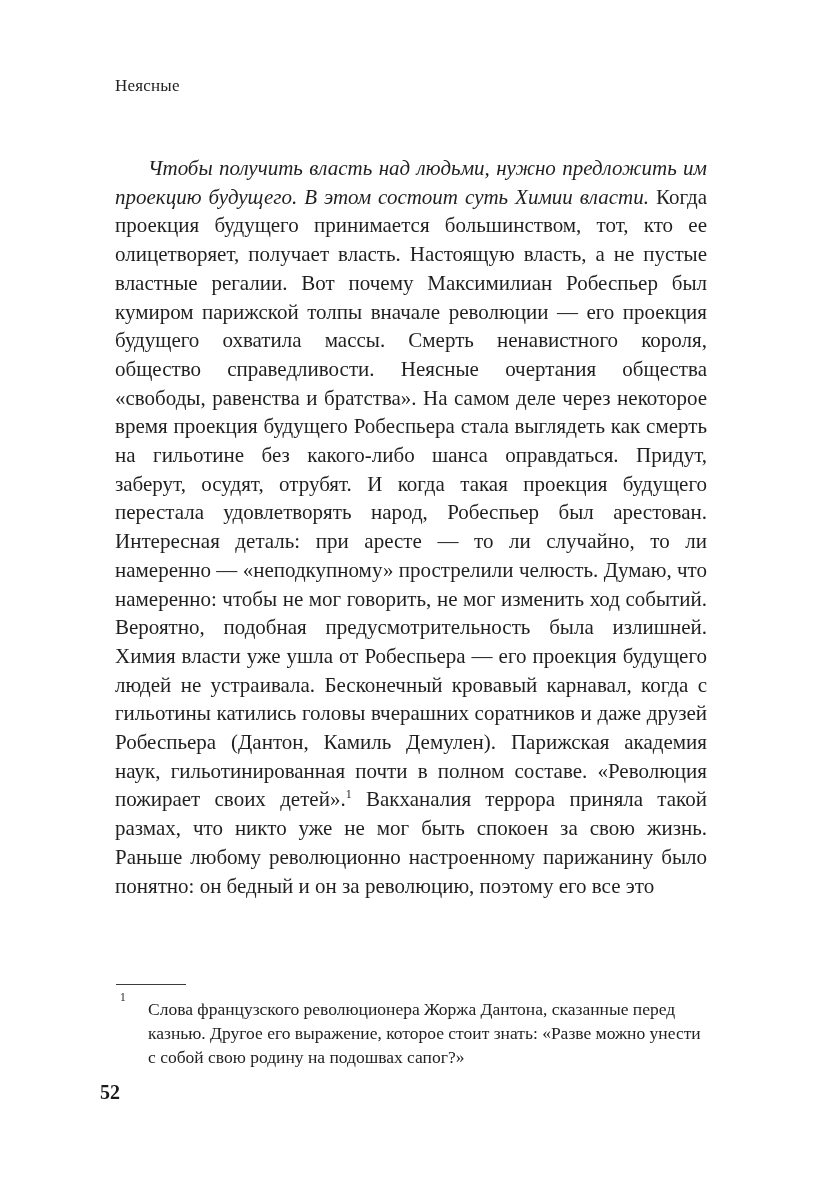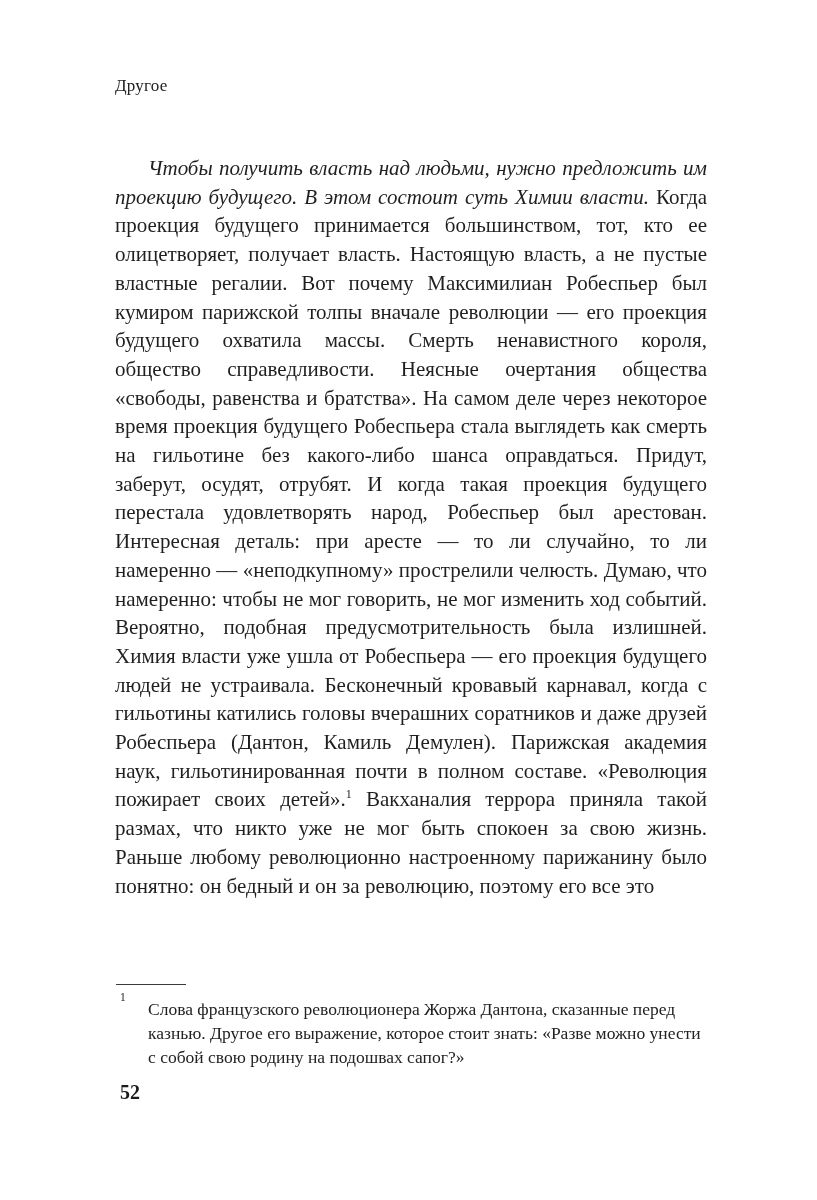--- a/index.html
+++ b/index.html
@@ -71,33 +71,33 @@
   }
   .fn-marker {
     position: absolute;
     left: 5px;
     top: -1px;
     font-size: 11.5px;
     line-height: 0;
   }
   .page-number {
     position: absolute;
-    left: 120px;
+    left: 100px;
     top: 1081px;
     font-size: 20px;
     font-weight: bold;
     color: #1a1a1a;
   }
 </style>
 </head>
 <body>
 
 <div class="page">
 
-  <div class="running-header">Другое</div>
+  <div class="running-header">Неясные</div>
 
   <div class="body-text">
     <p><em class="lead-italic">Чтобы получить власть над людьми, нужно предложить им проекцию будущего. В этом состоит суть Химии власти.</em><span> Когда проекция будущего принимается большинством, тот, кто ее олицетворяет, получает власть. Настоящую власть, а не пустые властные регалии. Вот почему Максимилиан Робеспьер был кумиром парижской толпы вначале революции — его проекция будущего охватила массы. Смерть ненавистного короля, общество справедливости. Неясные очертания общества «свободы, равенства и братства». На самом деле через некоторое время проекция будущего Робеспьера стала выглядеть как смерть на гильотине без какого-либо шанса оправдаться. Придут, заберут, осудят, отрубят. И когда такая проекция будущего перестала удовлетворять народ, Робеспьер был арестован. Интересная деталь: при аресте — то ли случайно, то ли намеренно — «неподкупному» прострелили челюсть. Думаю, что намеренно: чтобы не мог говорить, не мог изменить ход событий. Вероятно, подобная предусмотрительность была излишней. Химия власти уже ушла от Робеспьера — его проекция будущего людей не устраивала. Бесконечный кровавый карнавал, когда с гильотины катились головы вчерашних соратников и даже друзей Робеспьера (Дантон, Камиль Демулен). Парижская академия наук, гильотинированная почти в полном составе. «Революция пожирает своих детей».</span><sup class="body-fn-ref">1</sup><span> Вакханалия террора приняла такой размах, что никто уже не мог быть спокоен за свою жизнь. Раньше любому революционно настроенному парижанину было понятно: он бедный и он за революцию, поэтому его все это</span></p>
   </div>
 
   <div class="footnote-divider"></div>
 
   <div class="footnote">
     <span class="fn-marker">1</span><span>Слова французского революционера Жоржа Дантона, сказанные перед казнью. Другое его выражение, которое стоит знать: «Разве можно унести с собой свою родину на подошвах сапог?»</span>
   </div>

